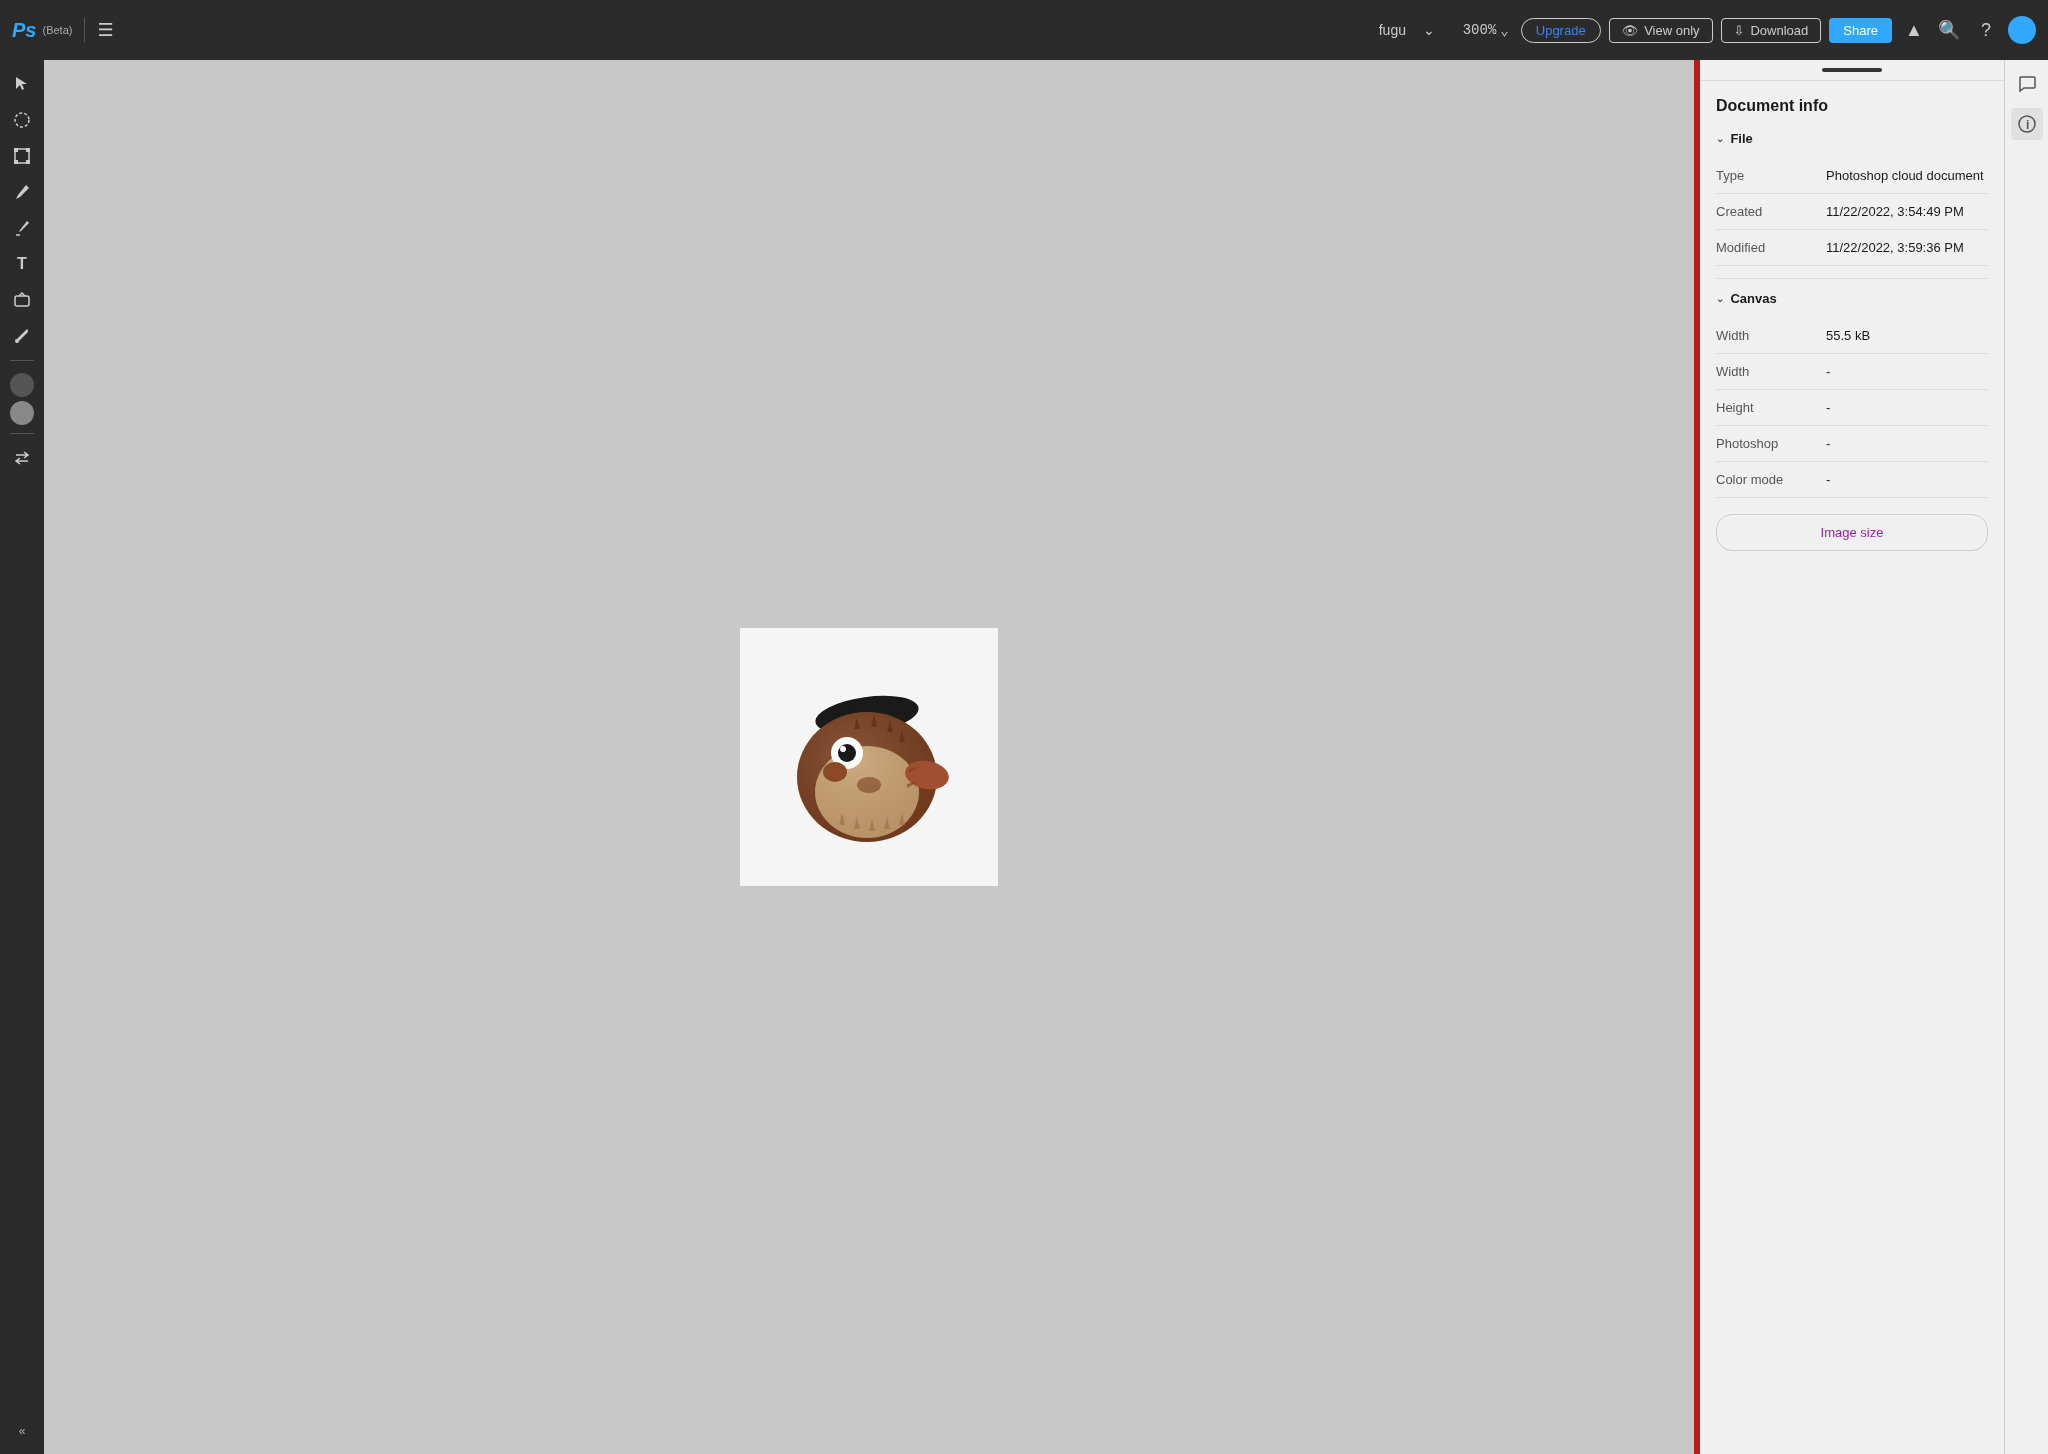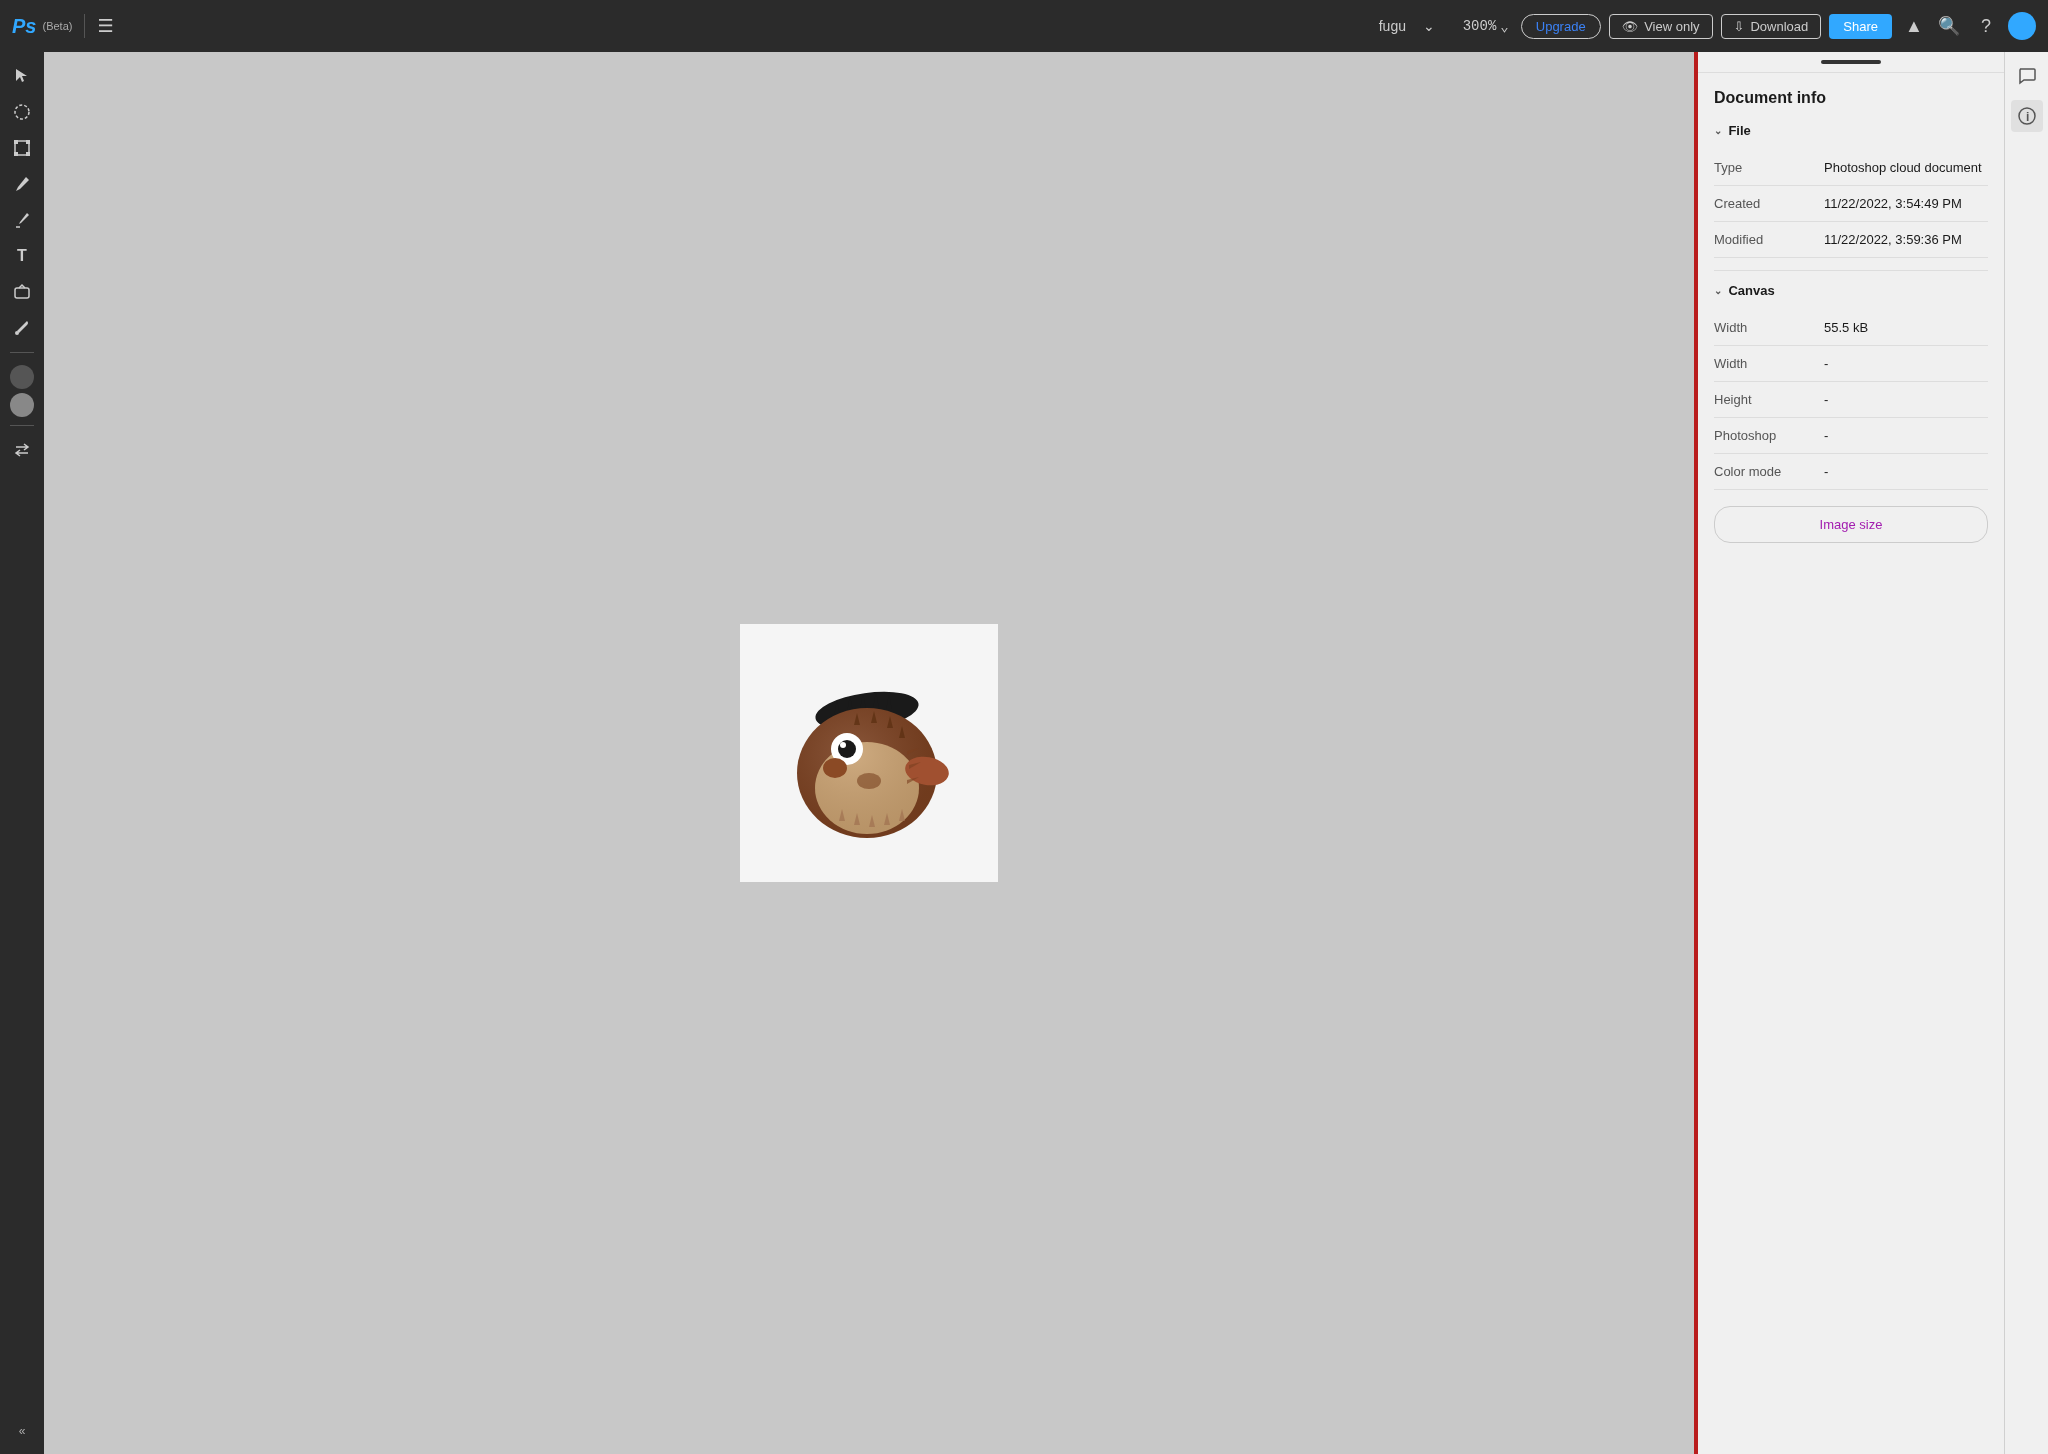--- a/index.html
+++ b/index.html
@@ -1,20 +1,20 @@
 <!DOCTYPE html>
 <html><head>
   <meta charset="utf-8">
   <style>
     * { box-sizing: border-box; margin: 0; padding: 0; }
     body { font-family: -apple-system, BlinkMacSystemFont, 'Segoe UI', sans-serif; background: #c8c8c8; display: flex; flex-direction: column; height: 100vh; overflow: hidden; font-size: 14px; }
 
     
     .topbar {
-      display: flex; align-items: center; height: 52px;
+      display: flex; align-items: center; height: 60px;
       background: #2b2b2b; color: #ccc; padding: 15px 12px; gap: 12px; flex-shrink: 0;
     }
     .ps-logo { display: flex; align-items: center; gap: 6px; color: #31a8ff; font-weight: bold; font-size: 18px; }
     .ps-logo .beta { font-size: 11px; color: #aaa; font-weight: normal; }
     .topbar-divider { width: 1px; height: 24px; background: #555; }
     .hamburger-icon { font-size: 18px; color: #ccc; cursor: pointer; }
     .topbar-spacer { flex: 1; }
     .file-name { display: flex; align-items: center; gap: 17px; color: #ccc; font-size: 14px; }
     .zoom-selector { display: flex; align-items: flex-start; gap: 4px; color: #ccc; font-size: 14px; margin-left: 16px; font-family: Liberation Mono, monospace; }
     .topbar-right { display: flex; align-items: center; gap: 8px; margin-left: auto; }
@@ -40,21 +40,21 @@
     .tool-collapse { color: #aaa; font-size: 12px; cursor: pointer; margin-top: auto; }
 
     
     .canvas-area { flex: 1; background: #c8c8c8; display: flex; align-items: center; justify-content: center; overflow: hidden; position: relative; }
 
     
     .fugu-canvas { width: 258px; height: 258px; background: #f5f5f5; display: flex; align-items: center; justify-content: center; position: relative; overflow: hidden; }
     .fugu-canvas svg { width: 220px; height: 220px; }
 
     
-    .right-panel { width: 310px; background: #f0f0f0; border-left: 4px solid #b91c1c; display: flex; flex-direction: column; flex-shrink: 0; overflow-y: auto; }
+    .right-panel { width: 310px; background: #f0f0f0; border-left: 6px solid #b91c1c; display: flex; flex-direction: column; flex-shrink: 0; overflow-y: auto; }
 
     
     .right-panel-tabs { display: flex; justify-content: center; padding: 8px; border-bottom: 1px solid #ddd; }
     .right-tab-indicator { width: 60px; height: 4px; background: #333; border-radius: 2px; }
 
     
     .doc-info { padding: 16px; }
     .doc-info-title { font-size: 16px; font-weight: 600; color: #1a1a1a; margin-bottom: 16px; }
     .section-header { display: flex; align-items: center; gap: 6px; font-weight: 600; font-size: 13px; color: #1a1a1a; margin-bottom: 12px; cursor: pointer; }
     .section-header .chevron { font-size: 10px; color: #555; }

